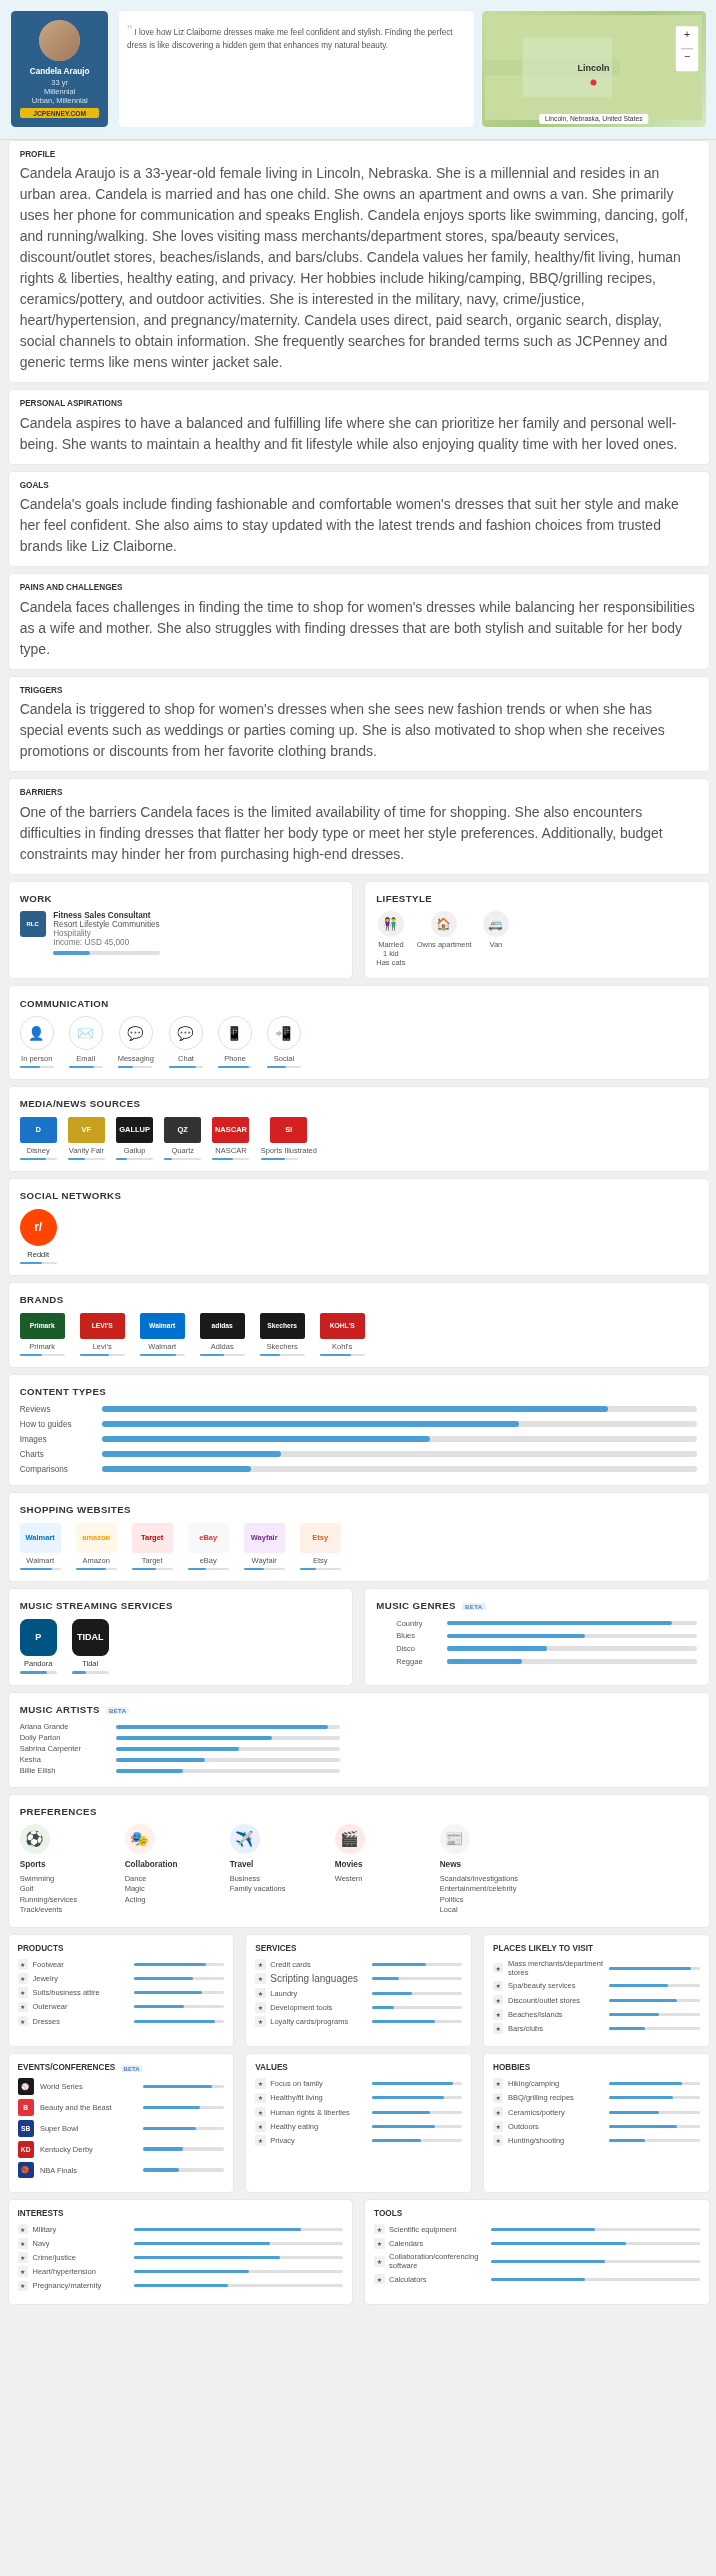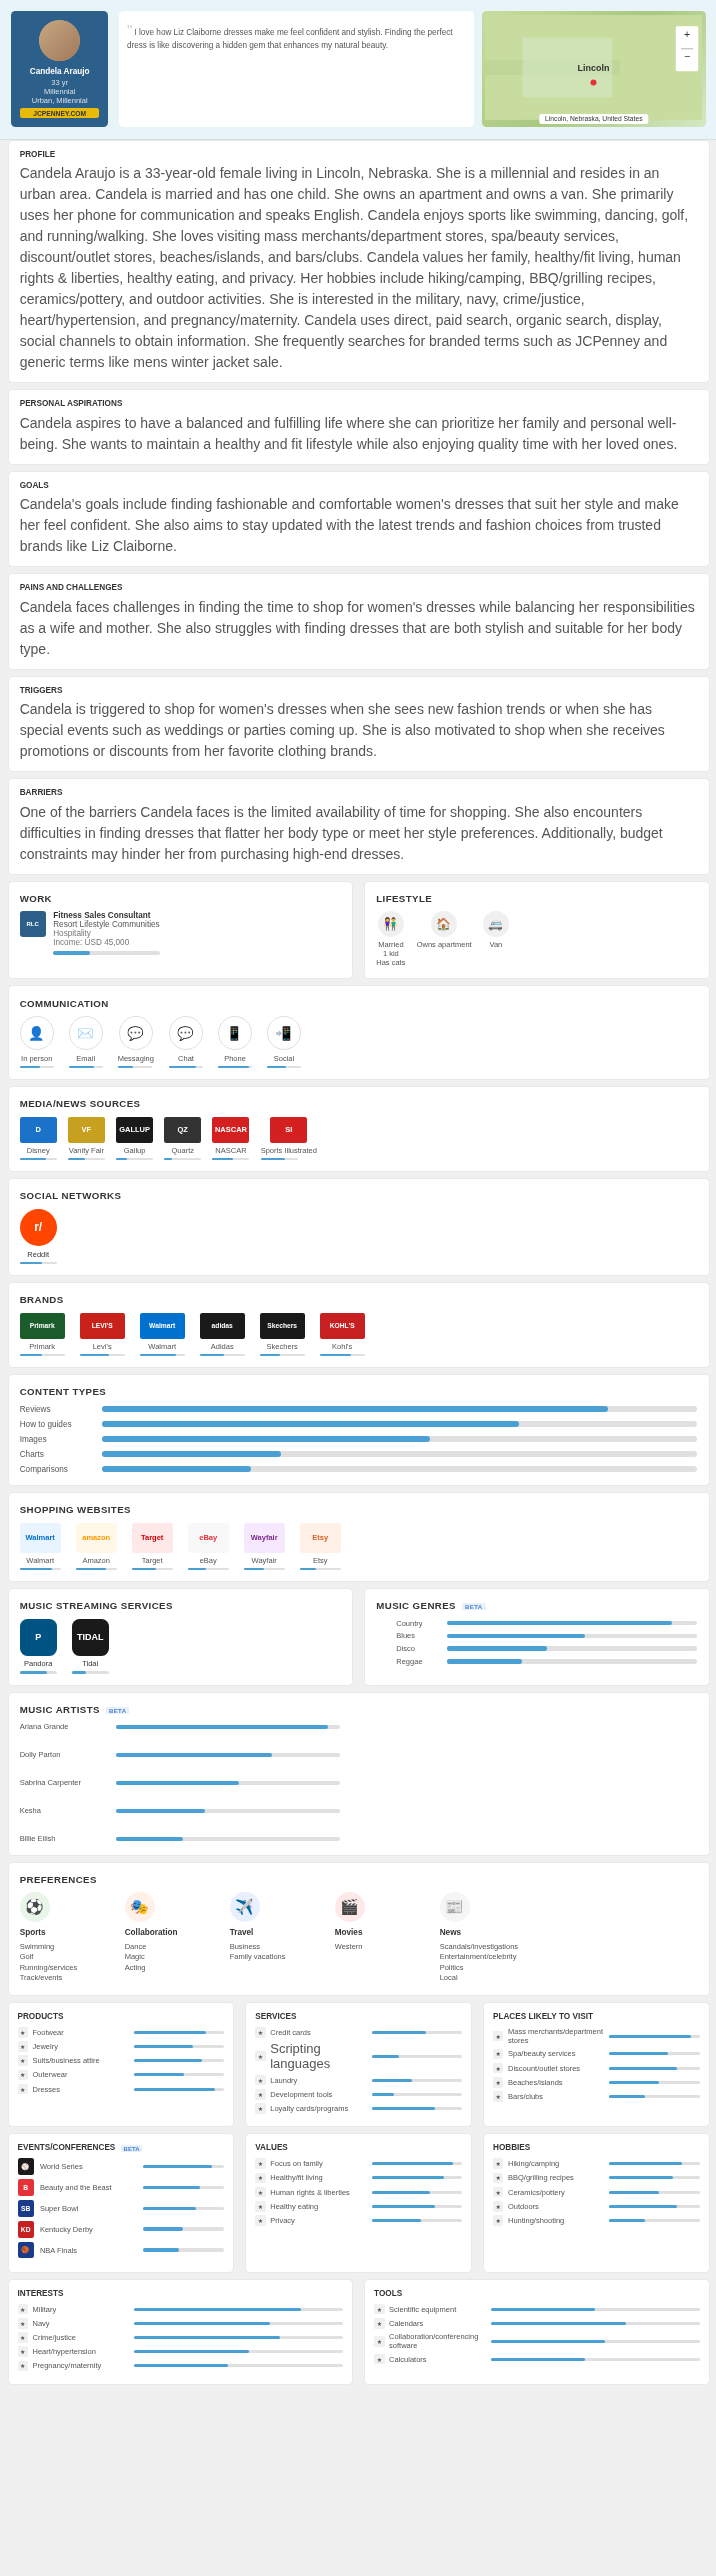--- a/index.html
+++ b/index.html
@@ -88,21 +88,21 @@
     .streaming-items { display: flex; gap: 15px; }
     .streaming-item { text-align: center; font-size: 7.5px; }
     .streaming-logo { width: 37px; height: 37px; border-radius: 7.5px; display: flex; align-items: center; justify-content: center; margin: 0 auto 3.7px; }
     .genre-items { display: flex; flex-direction: column; gap: 3.7px; }
     .genre-row { display: flex; align-items: center; gap: 6px; }
     .genre-label { width: 45px; font-size: 7.5px; color: #555; margin-left: 20px; }
     .genre-bar-bg { flex: 1; height: 4.5px; background: #e0e0e0; border-radius: 2.2px; }
     .genre-bar-fill { height: 4.5px; border-radius: 2.2px; background: #4a9fd4; }
 
     
-    .artist-items { display: flex; flex-direction: column; gap: 19px; }
+    .artist-items { display: flex; flex-direction: column; gap: 2px; }
     .artist-row { display: flex; align-items: center; gap: 6px; }
     .artist-label { width: 90px; font-size: 7.5px; color: #555; }
     .artist-bar-bg { flex: 1; height: 4.5px; background: #e0e0e0; border-radius: 2.2px; max-width: 224px; }
     .artist-bar-fill { height: 4.5px; border-radius: 2.2px; background: #4a9fd4; }
     .pref-grid { display: flex; gap: 15px; flex-wrap: wrap; }
     .pref-item { min-width: 90px; }
     .pref-icon { width: 30px; height: 30px; border-radius: 50%; background: #f0f8f0; display: flex; align-items: center; justify-content: center; font-size: 15px; margin-bottom: 6px; }
     .pref-title { font-size: 8.2px; font-weight: bold; margin-bottom: 4.5px; }
     .pref-sub { font-size: 7.5px; color: #555; margin-bottom: 1.5px; }
 
@@ -656,21 +656,21 @@
     <div id="services-container">
         <div class="col-item">
       <div class="col-icon">★</div>
       <div style="width:97px;font-size:7.5px;">Credit cards</div>
       <div class="col-bar-bg">
         <div class="col-bar-fill" style="width:60%;background:#4a9fd4;"></div>
       </div>
     </div>
         <div class="col-item">
       <div class="col-icon">★</div>
-      <div style="width:97px;font-size:13px;">Scripting languages</div>
+      <div style="width:97px;font-size:10px;">Scripting languages</div>
       <div class="col-bar-bg">
         <div class="col-bar-fill" style="width:30%;background:#4a9fd4;"></div>
       </div>
     </div>
         <div class="col-item">
       <div class="col-icon">★</div>
       <div style="width:97px;font-size:7.5px;">Laundry</div>
       <div class="col-bar-bg">
         <div class="col-bar-fill" style="width:45%;background:#4a9fd4;"></div>
       </div>

